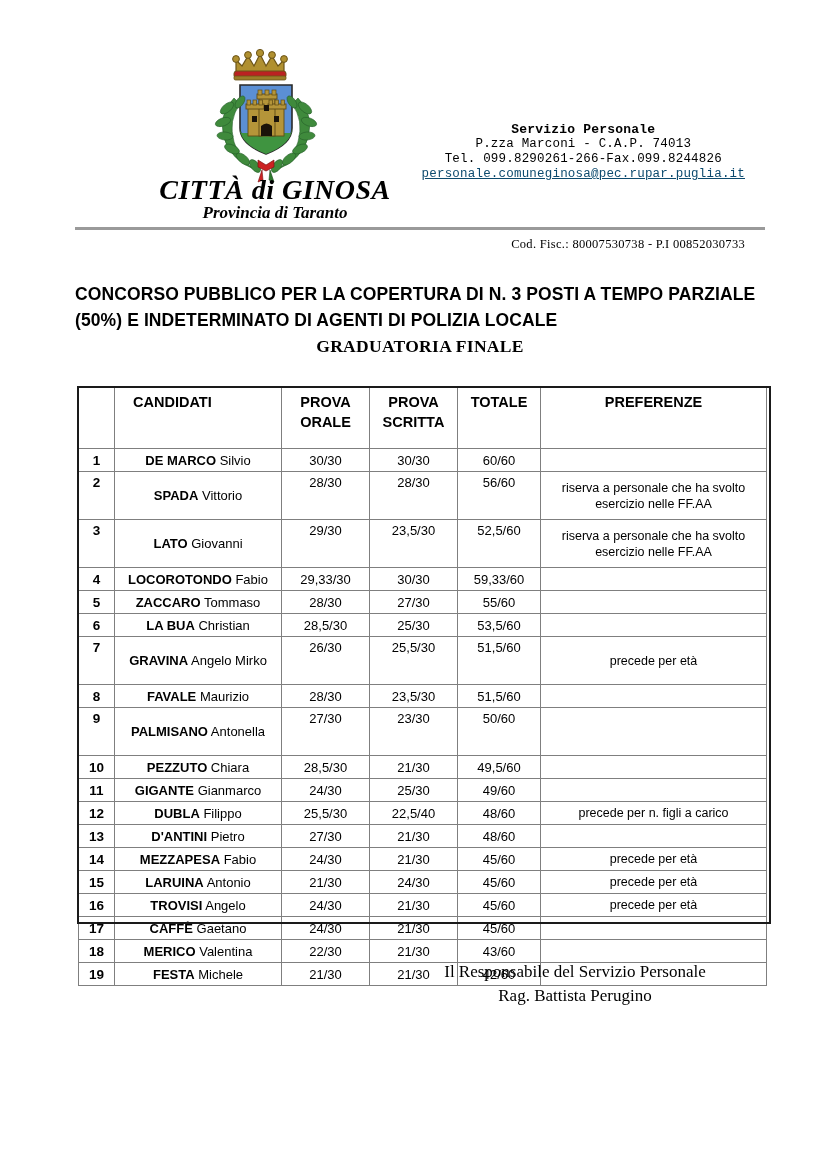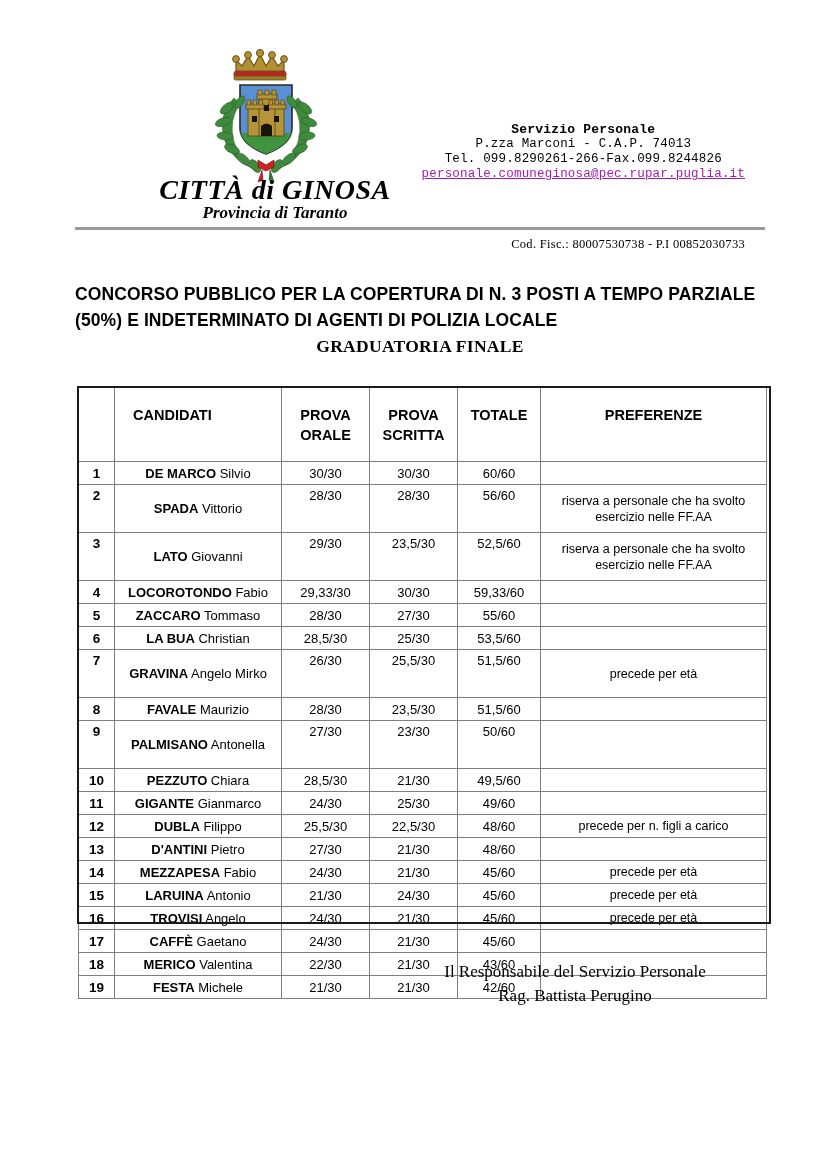--- a/index.html
+++ b/index.html
@@ -68,21 +68,21 @@
     font-family: Liberation Mono, monospace;
     font-size: 12.5px;
     line-height: 15px;
     letter-spacing: 0.2px;
   }
   #office-block .office-title {
     font-weight: bold;
     font-size: 13px;
   }
   #office-email {
-    color: #a21caf;
+    color: #0c4a6e;
     text-decoration: underline;
     font-size: 12.5px;
   }
   #fiscal-code {
     position: absolute;
     right: 82px;
     top: 209px;
     text-align: right;
     font-family: "Liberation Serif", serif;
     font-size: 12.5px;
@@ -140,21 +140,21 @@
     font-weight: normal;
     vertical-align: middle;
     line-height: 15px;
   }
   #ranking-table thead th {
     font-weight: bold;
     font-size: 14.5px;
     text-align: center;
     height: 56px;
     vertical-align: top;
-    padding-top: 17px;
+    padding-top: 4px;
     line-height: 20px;
   }
   #ranking-table thead th.hdr-cand {
     text-align: left;
     padding-left: 18px;
   }
   #ranking-table tbody td {
     text-align: center;
     height: 22px;
   }
@@ -402,21 +402,21 @@
         <td class="c-name"><b>GIGANTE</b> Gianmarco</td>
         <td class="c-oral">24/30</td>
         <td class="c-written">25/30</td>
         <td class="c-total">49/60</td>
         <td class="c-pref"></td>
       </tr>
       <tr>
         <td class="c-rank">12</td>
         <td class="c-name"><b>DUBLA</b> Filippo</td>
         <td class="c-oral">25,5/30</td>
-        <td class="c-written">22,5/30</td>
+        <td class="c-written">22,5/40</td>
         <td class="c-total">48/60</td>
         <td class="c-pref">precede per n. figli a carico</td>
       </tr>
       <tr>
         <td class="c-rank">13</td>
         <td class="c-name"><b>D'ANTINI</b> Pietro</td>
         <td class="c-oral">27/30</td>
         <td class="c-written">21/30</td>
         <td class="c-total">48/60</td>
         <td class="c-pref"></td>

